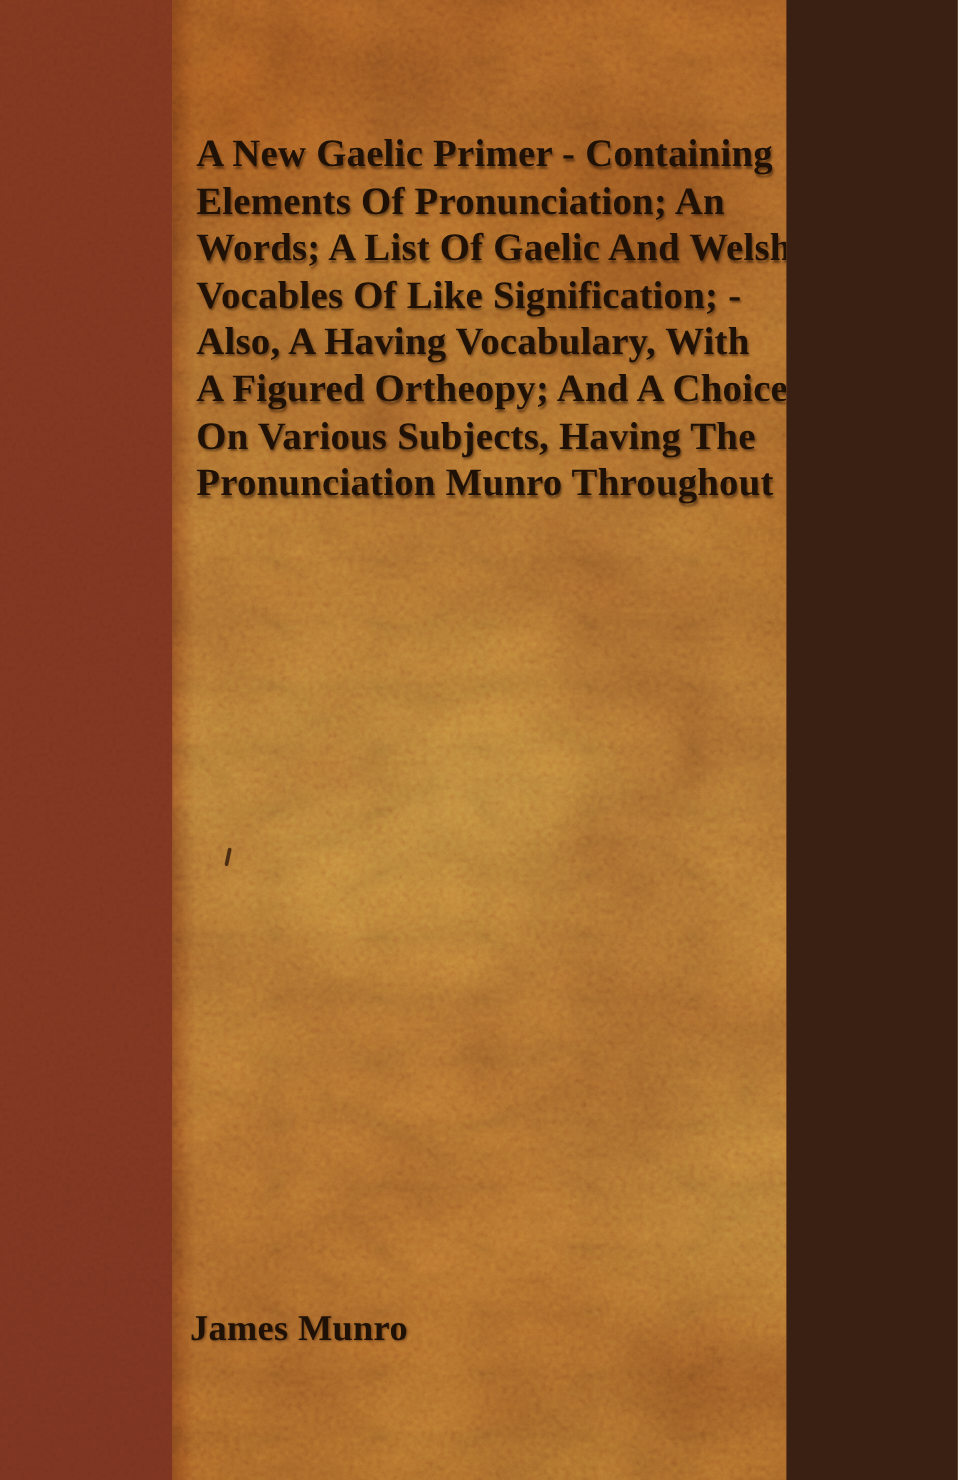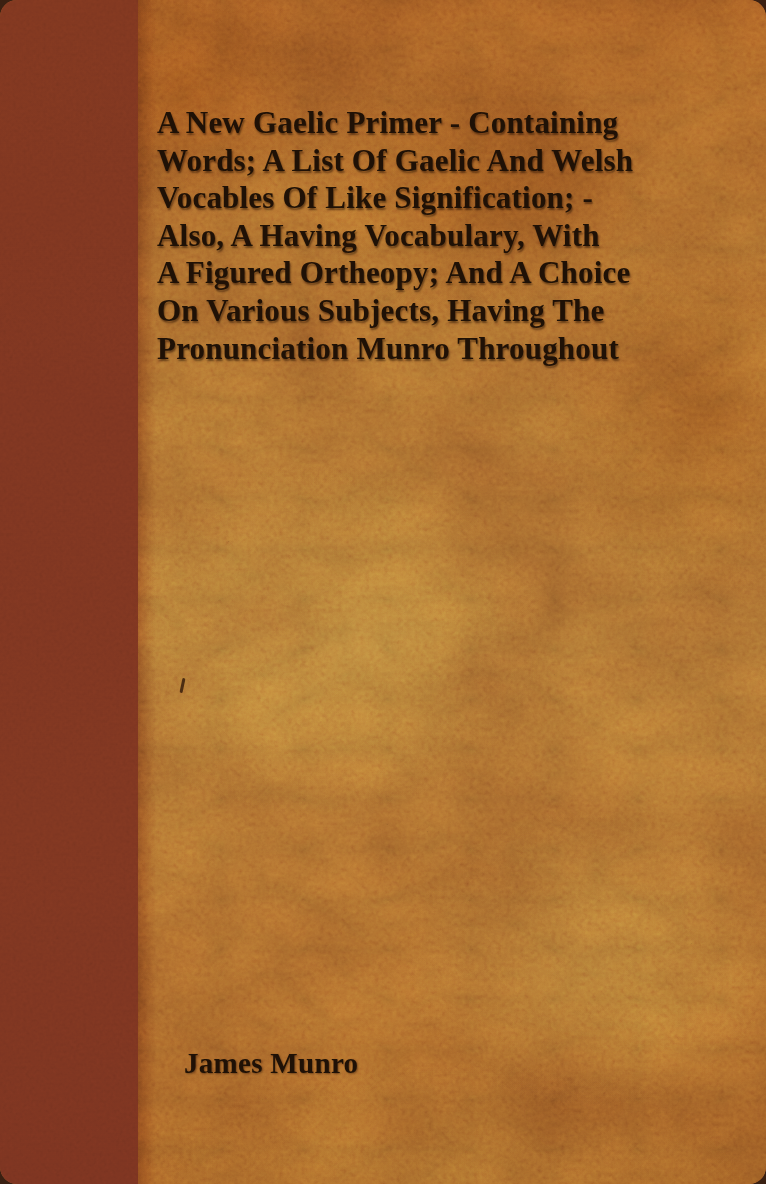--- a/index.html
+++ b/index.html
@@ -2,26 +2,25 @@
 <html><head>
 <meta charset="utf-8">
 <style>
   html, body {
     margin: 0;
     padding: 0;
     background: #3a2012;
   }
   #page {
     position: relative;
-    width: 766px;
+    width: 629px;
     height: 1184px;
     overflow: hidden;
     font-family: "Liberation Serif", serif;
     background: var(--cover-base, #995723);
-    border-radius: 17px;
   }
 
   
   .spine {
     position: absolute;
     left: 0; top: 0;
     width: 138px;
     height: 1184px;
     background: linear-gradient(180deg,
       #7d361f 0%, #7b3420 35%, #7c3520 70%, #793320 100%);
@@ -74,21 +73,21 @@
     line-height: 37.6px;
     letter-spacing: 0.2px;
     color: var(--title-text, #1f1106);
     text-shadow: 1px 2px 2px rgba(34,12,0,0.55);
     white-space: nowrap;
   }
 
   
   .author {
     position: absolute;
-    left: 184px;
+    left: 152px;
     top: 1047px;
     margin: 0;
     font-weight: bold;
     font-size: 29px;
     letter-spacing: 0.3px;
     color: var(--title-text, #241307);
     text-shadow: 1px 1px 2px rgba(34,12,0,0.45);
     white-space: nowrap;
     text-align: right;
   }
@@ -153,20 +152,21 @@
         <feColorMatrix in="n" type="matrix" values="0.33 0.33 0.33 0 0  0.33 0.33 0.33 0 0  0.33 0.33 0.33 0 0  0 0 0 0 1"></feColorMatrix>
       </filter>
     </defs>
     <rect width="138" height="1184" filter="url(#nzSpine)"></rect>
   </svg>
 
   <div class="scratch"></div>
 
   <h1 class="title">
       <div>A New Gaelic Primer - Containing</div>
+      <div>Elements Of Pronunciation; An</div>
       <div>Words; A List Of Gaelic And Welsh</div>
       <div>Vocables Of Like Signification; -</div>
       <div>Also, A Having Vocabulary, With</div>
       <div>A Figured Ortheopy; And A Choice</div>
       <div>On Various Subjects, Having The</div>
       <div>Pronunciation Munro Throughout</div>
     </h1>
 
   <div class="author">James Munro</div>
 

